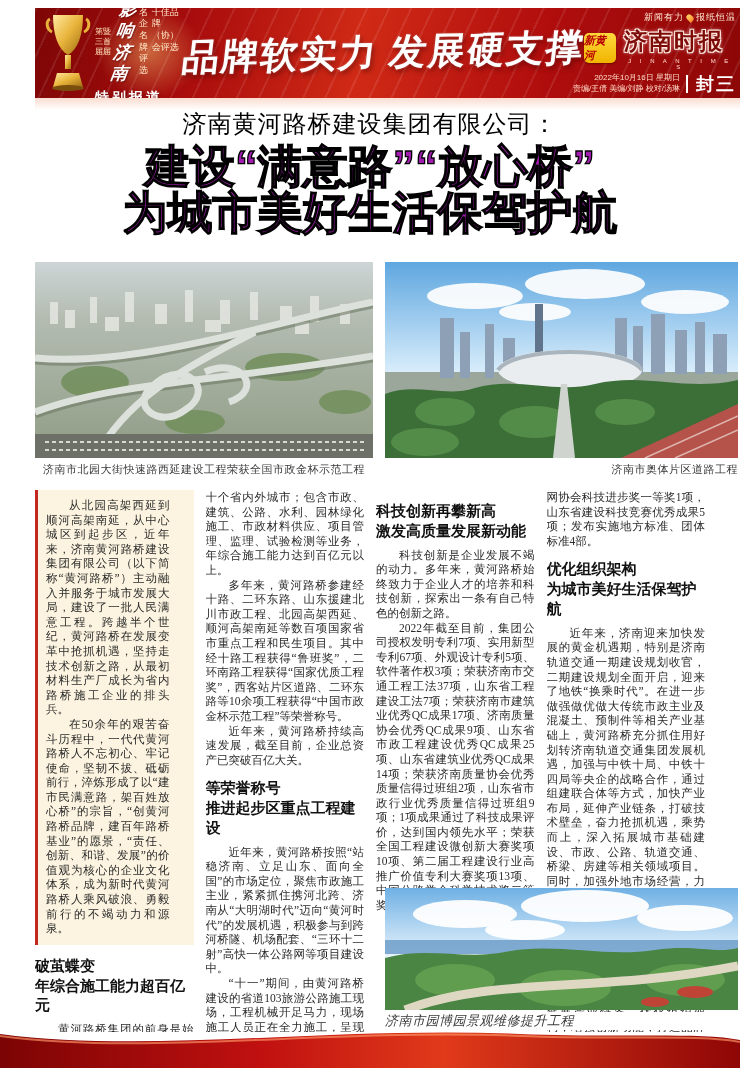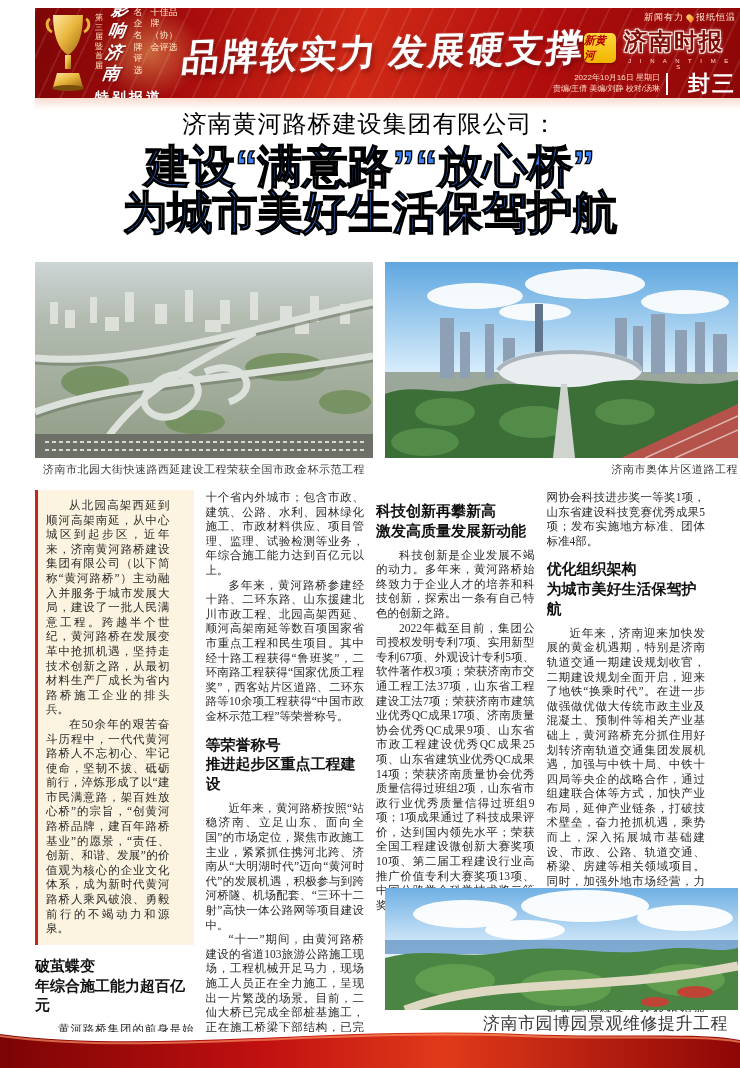--- a/index.html
+++ b/index.html
@@ -12,21 +12,21 @@
           background:linear-gradient(100deg,#7e0606 0%,#a80c0c 22%,#d02a16 46%,#b00d0d 72%,#8c0707 100%);
           display:flex;align-items:center;overflow:hidden;}
   .banner::after{content:"";position:absolute;inset:0;
           background:repeating-linear-gradient(115deg,rgba(255,255,255,.09) 0 2px,transparent 2px 20px);
           pointer-events:none;}
   .banner-glow{position:absolute;left:40px;top:-20px;width:150px;height:130px;
           background:radial-gradient(closest-side,rgba(255,210,120,.45),transparent 70%);}
   .trophy{position:relative;margin:0 4px 0 10px;flex:0 0 auto;z-index:2;}
   .event{position:relative;z-index:2;color:#fff;line-height:1.25;margin-right:4px;}
   .event-row{display:flex;align-items:center;gap:4px;}
-  .event-stack{display:flex;flex-direction:column;font-size:8px;color:#ffe2b8;line-height:1.2;}
+  .event-stack{display:flex;flex-direction:row;font-size:8px;color:#ffe2b8;line-height:1.2;}
   .event-script{font-size:17px;font-weight:bold;font-style:italic;color:#fff;
           transform:skewX(-8deg);text-shadow:1px 1px 2px rgba(80,0,0,.6);letter-spacing:1px;}
   .event-stack2{display:flex;flex-direction:row;font-size:9px;color:#ffe9c9;line-height:1.3;}
   .event-badge{margin-top:5px;font-size:14px;font-weight:bold;letter-spacing:3px;color:#fff;
           text-shadow:1px 1px 2px rgba(80,0,0,.6);}
   .slogan{position:relative;z-index:2;flex:1;text-align:center;font-size:37px;font-weight:bold;color:#fff;
           transform:skewX(-8deg) rotate(-1.5deg);letter-spacing:2px;white-space:nowrap;
           text-shadow:2px 3px 5px rgba(70,0,0,.55),0 0 2px rgba(255,255,255,.4);}
   .brand{position:relative;z-index:2;flex:0 0 auto;width:152px;margin-right:4px;color:#fff;}
   .brand-top{display:flex;align-items:center;gap:3px;font-size:9px;color:#ffe9d2;
@@ -35,29 +35,29 @@
           border-radius:50% 50% 50% 0;transform:rotate(-45deg);display:inline-block;}
   .brand-mid{display:flex;align-items:center;gap:8px;margin-top:2px;justify-content:flex-end;}
   .logo-badge{width:32px;height:30px;background:linear-gradient(#ffd93d,#f0b400);border-radius:5px;
           color:#b80000;font-weight:bold;font-size:11px;display:flex;align-items:center;justify-content:center;
           font-style:italic;box-shadow:0 1px 2px rgba(0,0,0,.35);flex:0 0 auto;}
   .mh-title{font-size:23px;font-weight:bold;color:#7d0b08;letter-spacing:2px;white-space:nowrap;
           text-shadow:-1px -1px 0 #ffe9e0,1px -1px 0 #ffe9e0,-1px 1px 0 #ffe9e0,1px 1px 0 #ffe9e0,0 0 4px #fff;}
   .mh-en{font-size:6px;letter-spacing:3.5px;color:#ffd9cf;text-align:center;margin-top:1px;}
   .brand-bottom{display:flex;align-items:center;margin-top:3px;justify-content:flex-end;gap:6px;}
   .dates{font-size:8px;color:#ffd9c6;text-align:right;line-height:1.35;white-space:nowrap;}
-  .page-label{font-size:22px;font-weight:bold;color:#fff;letter-spacing:2px;border-left:2px solid #ffffff;
-          padding-left:20px;line-height:1;white-space:nowrap;}
+  .page-label{font-size:18px;font-weight:bold;color:#fff;letter-spacing:2px;border-left:2px solid #ffffff;
+          padding-left:8px;line-height:1;white-space:nowrap;}
   .banner-fade{position:absolute;top:98px;left:35px;right:0;height:12px;
           background:linear-gradient(rgba(244,192,170,.55),rgba(255,255,255,0));}
 
   
   .head-block{position:absolute;top:108px;left:0;right:0;text-align:center;}
   .kicker{font-size:24px;color:#000;letter-spacing:1px;}
-  .headline{font-size:45px;font-weight:900;color:#3b82f6;line-height:1.02;letter-spacing:0;
+  .headline{font-size:45px;font-weight:900;color:#a21caf;line-height:1.02;letter-spacing:0;
             -webkit-text-stroke:1.3px #000;margin-top:4px;}
 
   
   .photo{position:absolute;top:262px;height:196px;overflow:hidden;background:#9aa79a;}
   .photo svg{display:block;width:100%;height:100%;}
   .photo-left{left:35px;width:338px;}
   .photo-right{left:385px;width:353px;}
   .cap{position:absolute;top:462px;font-size:11px;color:#3a3a3a;letter-spacing:.5px;}
   .cap-left{left:35px;width:338px;text-align:center;}
   .cap-right{left:385px;width:353px;text-align:right;}
@@ -68,22 +68,22 @@
   .para{margin:0;font-size:11.5px;line-height:14.6px;text-align:justify;text-indent:2em;color:#2a2a2a;}
   .para.cont{text-indent:0;}
   .subhead{font-family:"Liberation Sans","DejaVu Sans",sans-serif;font-weight:bold;font-size:15px;
            line-height:1.32;color:#111;margin:11px 0 7px;}
   .intro{position:relative;background:#fcf4e0;border-left:3px solid #c3281e;
          padding:8px 24px 9px 8px;margin-bottom:8px;}
 
   
   .photo-bottom{position:absolute;left:385px;top:888px;width:353px;height:122px;overflow:hidden;background:#fff;}
   .photo-bottom svg{display:block;width:100%;height:100%;}
-  .cap-bottom{position:absolute;left:385px;top:1012px;width:343px;text-align:right;
-          font-size:17px;color:#3a3a3a;letter-spacing:.5px;background:#fff;}
+  .cap-bottom{position:absolute;left:385px;top:1012px;width:343px;text-align:left;
+          font-size:13px;color:#3a3a3a;letter-spacing:.5px;background:#fff;font-style:italic;}
 
   
   .ribbon{position:absolute;left:0;bottom:0;width:740px;height:44px;}
 </style>
 </head>
 <body>
 
 <div class="banner">
   <div class="banner-glow"></div>
 
@@ -264,20 +264,21 @@
         <div class="subhead">
           <div>破茧蝶变</div>
           <div>年综合施工能力超百亿元</div>
         </div>
         <p class="para">黄河路桥集团的前身是始建于1970年的济南市市政工程管理处材料厂。历经多次变革后，1997年，经济南市编委批准，材料厂正式更名为济南市城建材料开发服务中心，同时调整为正县级自收自支事业单位。2003年，主业开始由材料生产为主向路桥工程施工为主转型，实现了历史性突破。随着事业单位转企改制以及集团化改制，逐渐成长为路桥施工企业的排头兵——济南黄河路桥建设集团有限公司。2021年10月，根据市属国有企业改革重组工作安排，黄河路桥划归到济南轨道交通集团有限公司。</p>
       </div>
   </div>
   <div class="col">
       <p class="para cont">十个省内外城市；包含市政、建筑、公路、水利、园林绿化施工、市政材料供应、项目管理、监理、试验检测等业务，年综合施工能力达到百亿元以上。</p>
       <p class="para">多年来，黄河路桥参建经十路、二环东路、山东援建北川市政工程、北园高架西延、顺河高架南延等数百项国家省市重点工程和民生项目。其中经十路工程获得“鲁班奖”，二环南路工程获得“国家优质工程奖”，西客站片区道路、二环东路等10余项工程获得“中国市政金杯示范工程”等荣誉称号。</p>
+      <p class="para">近年来，黄河路桥持续高速发展，截至目前，企业总资产已突破百亿大关。</p>
       <div class="subhead">
         <div>等荣誉称号</div>
         <div>推进起步区重点工程建设</div>
       </div>
       <p class="para">近年来，黄河路桥按照“站稳济南、立足山东、面向全国”的市场定位，聚焦市政施工主业，紧紧抓住携河北跨、济南从“大明湖时代”迈向“黄河时代”的发展机遇，积极参与到跨河桥隧、机场配套、“三环十二射”高快一体公路网等项目建设中。</p>
       <p class="para">“十一”期间，由黄河路桥建设的省道103旅游公路施工现场，工程机械开足马力，现场施工人员正在全力施工，呈现出一片繁茂的场景。目前，二仙大桥已完成全部桩基施工，正在施工桥梁下部结构，已完成约90%，预计十月上旬完成全部下部结构，十月底完成桥梁全部桥板架设施工。</p>
     </div>
   <div class="col">
       <div class="subhead">
         <div>科技创新再攀新高</div>

